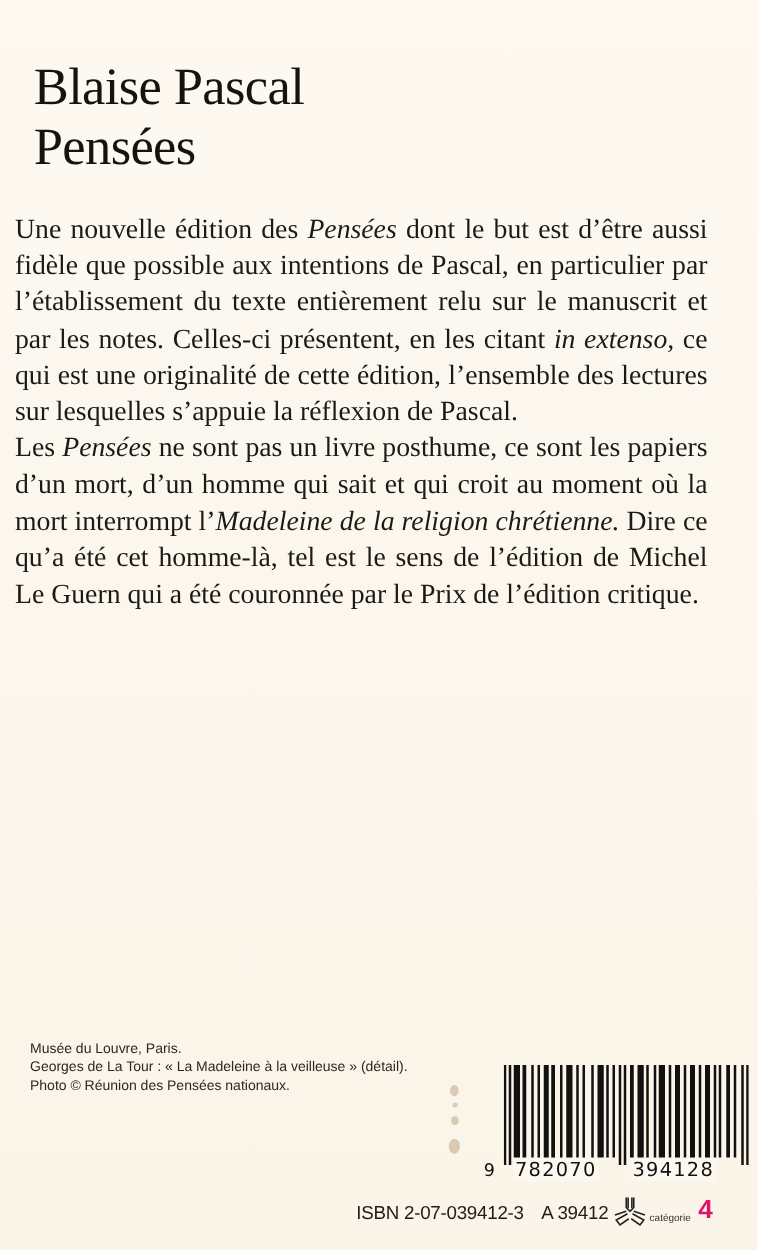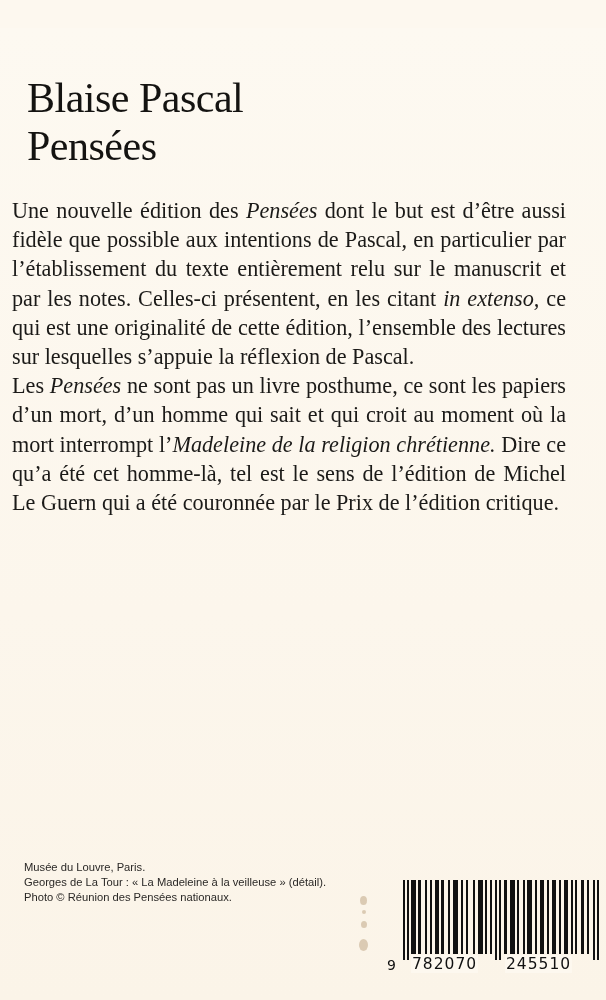--- a/index.html
+++ b/index.html
@@ -3,21 +3,21 @@
 <meta charset="utf-8">
 <style>
   html, body { margin: 0; padding: 0; }
   body {
     width: 606px; height: 1000px; overflow: hidden;
     background: #fdf8ef;
     font-family: "Liberation Serif", "DejaVu Serif", serif;
     color: #1b1a18;
     position: relative;
   }
-  .page { position: absolute; inset: 0; background: linear-gradient(180deg,#fdf9f1 0%,#fcf6ec 60%,#fbf4e8 100%); margin-top: 28px; }
+  .page { position: absolute; inset: 0; background: linear-gradient(180deg,#fdf9f1 0%,#fcf6ec 60%,#fbf4e8 100%); }
 
   .title-block { position: absolute; left: 27px; top: 46px; }
   .title-line { font-size: 42px; line-height: 48px; letter-spacing: -0.5px; color: #141311; white-space: nowrap; }
 
   .blurb { position: absolute; left: 12px; top: 168px; width: 554px; }
   .blurb p { margin: 0; font-size: 22.2px; line-height: 29.2px; text-align: justify; text-align-last: left; }
   .blurb em { font-style: italic; }
 
   .note { position: absolute; left: 26px; top: 554px; width: 556px; }
   .note p { margin: 0; font-size: 17.2px; line-height: 23px; text-align: justify; text-align-last: left; }
@@ -114,18 +114,33 @@
         <rect x="172" y="0" width="2" height="74"></rect>
           <rect x="178" y="0" width="3" height="74"></rect>
         <rect x="184" y="0" width="2" height="74"></rect>
           <rect x="190" y="0" width="2" height="80"></rect>
         <rect x="194" y="0" width="2" height="80"></rect>
       </g>
     </svg>
     <div class="barcode-digits">
       <span class="bd-first">9</span>
       <span class="bd-group1">782070</span>
-      <span class="bd-group2">245510</span>
+      <span class="bd-group2">394128</span>
     </div>
   </div>
 
+  <div class="isbn-line">
+    <span class="isbn">ISBN 2-07-039412-3</span>
+    <span class="code">A 39412</span>
+    <svg class="books-icon" viewBox="0 0 30 26">
+      <g fill="none" stroke="#222" stroke-width="1.3">
+        <path d="M12 1 V9 L15 12 L18 9 V1"></path>
+        <path d="M13.5 1 V9.5 M16.5 1 V9.5"></path>
+        <path d="M13 14 L4 19 L7 23 L14 18"></path>
+        <path d="M17 14 L26 19 L23 23 L16 18"></path>
+        <path d="M12 12 L3 15 M18 12 L27 15"></path>
+      </g>
+    </svg>
+    <span class="cat-label">catégorie</span>
+    <span class="cat-num">4</span>
+  </div>
 
 </div>
 
 </body></html>

